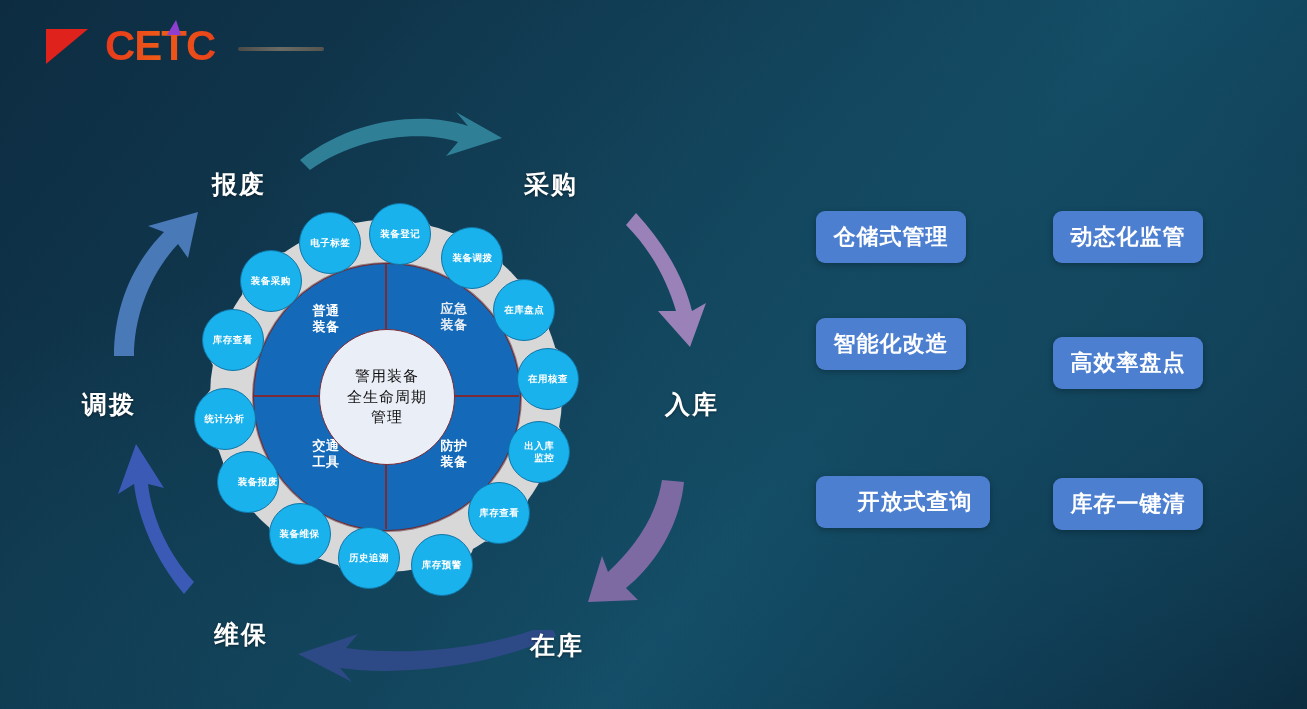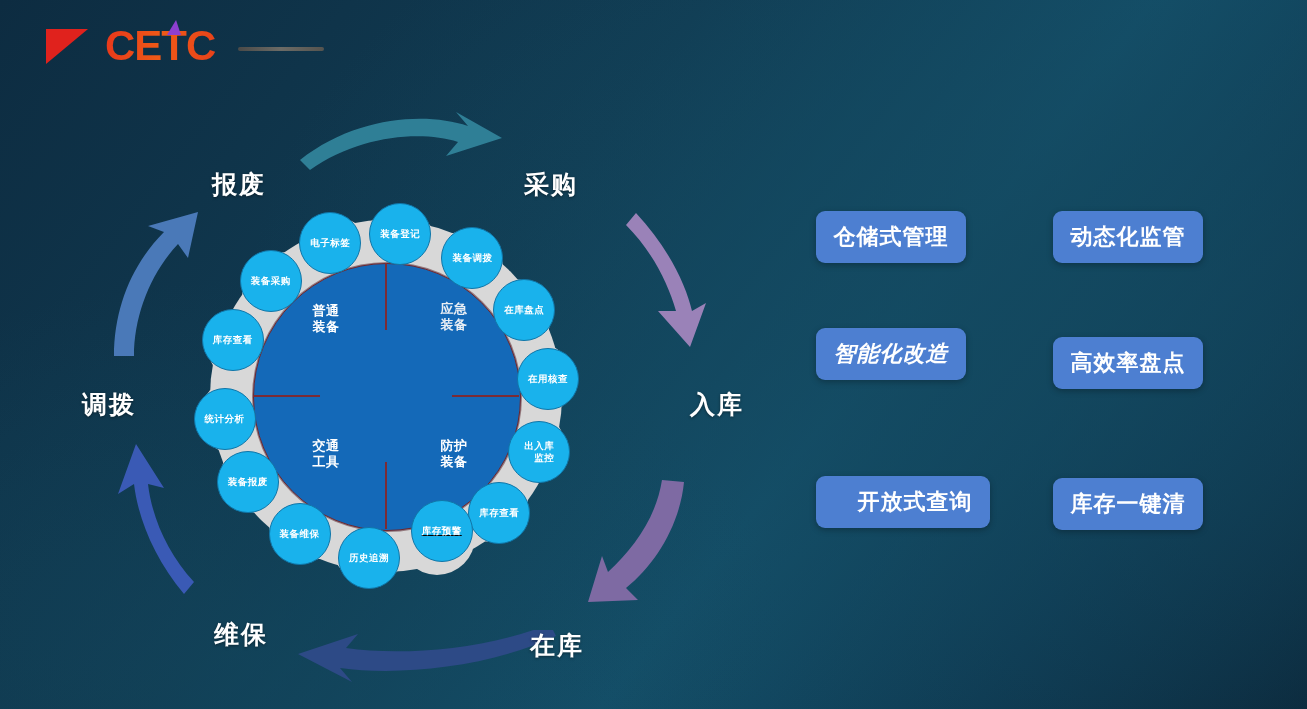--- a/index.html
+++ b/index.html
@@ -137,20 +137,27 @@
     <div id="ring-l-h"></div>
     <div id="ring-r-h"></div>
     <div id="ring-t-v"></div>
     <div id="ring-b-v"></div>
 
     <div class="quad q-tl">普通<br>装备</div>
     <div class="quad q-tr">应急<br>装备</div>
     <div class="quad q-bl">交通<br>工具</div>
     <div class="quad q-br">防护<br>装备</div>
 
+    <div class="hub">
+      <div class="hub-txt">
+          <div>警用装备</div>
+          <div>全生命周期</div>
+          <div>管理</div>
+        </div>
+    </div>
 
     <div id="nodes">
         <div class="node" style="left: 13.8301px; top: 111.251px;">
           <span>库存查看</span>
         </div>
         <div class="node" style="left: 51.7416px; top: 51.7416px;">
           <span>装备采购</span>
         </div>
         <div class="node" style="left: 111.251px; top: 13.8301px;">
           <span>电子标签</span>
@@ -166,55 +173,55 @@
         </div>
         <div class="node" style="left: 329.107px; top: 149.962px;">
           <span>在用核查</span>
         </div>
         <div class="node" style="left: 320.17px; top: 222.749px; text-align: right;">
           <span>出入库<br>监控</span>
         </div>
         <div class="node" style="left: 280.229px; top: 284.252px;">
           <span>库存查看</span>
         </div>
-        <div class="node" style="left: 222.749px; top: 302px; text-decoration: underline;">
+        <div class="node" style="left: 222.749px; top: 336px;">
           <span>库存预警</span>
         </div>
         <div class="node" style="left: 149.962px; top: 329.107px;">
           <span>历史追溯</span>
         </div>
         <div class="node" style="left: 80.6232px; top: 305.232px;">
           <span>装备维保</span>
         </div>
-        <div class="node" style="left: 28.7682px; top: 253.377px;">
+        <div class="node" style="left: 28.7682px; top: 253.377px; justify-content: flex-end;">
           <span>装备报废</span>
         </div>
         <div class="node" style="left: 5.5863px; top: 189.685px;">
           <span>统计分析</span>
         </div>
       </div>
   </div>
 
   <div id="stage-labels">
       <div class="stage-label" style="left: 212px; top: 168px;">报废</div>
       <div class="stage-label" style="left: 524px; top: 168px;">采购</div>
       <div class="stage-label" style="left: 82px; top: 388px;">调拨</div>
-      <div class="stage-label" style="left: 690px; top: 388px;">入库</div>
+      <div class="stage-label" style="left: 665px; top: 388px;">入库</div>
       <div class="stage-label" style="left: 214px; top: 618px;">维保</div>
       <div class="stage-label" style="left: 530px; top: 618px; margin-top: 11px;">在库</div>
     </div>
 
   <div id="features">
       <div class="feat" style="left: 816px; top: 211px;">
         <span>仓储式管理</span>
       </div>
       <div class="feat" style="left: 1053px; top: 211px;">
         <span>动态化监管</span>
       </div>
-      <div class="feat" style="left: 816px; top: 328px; font-style: italic;">
+      <div class="feat" style="left: 816px; top: 318px;">
         <span>智能化改造</span>
       </div>
       <div class="feat" style="left: 1053px; top: 337px;">
         <span>高效率盘点</span>
       </div>
       <div class="feat" style="left: 816px; top: 476px; padding-left: 24px;">
         <span>开放式查询</span>
       </div>
       <div class="feat" style="left: 1053px; top: 478px;">
         <span>库存一键清</span>

